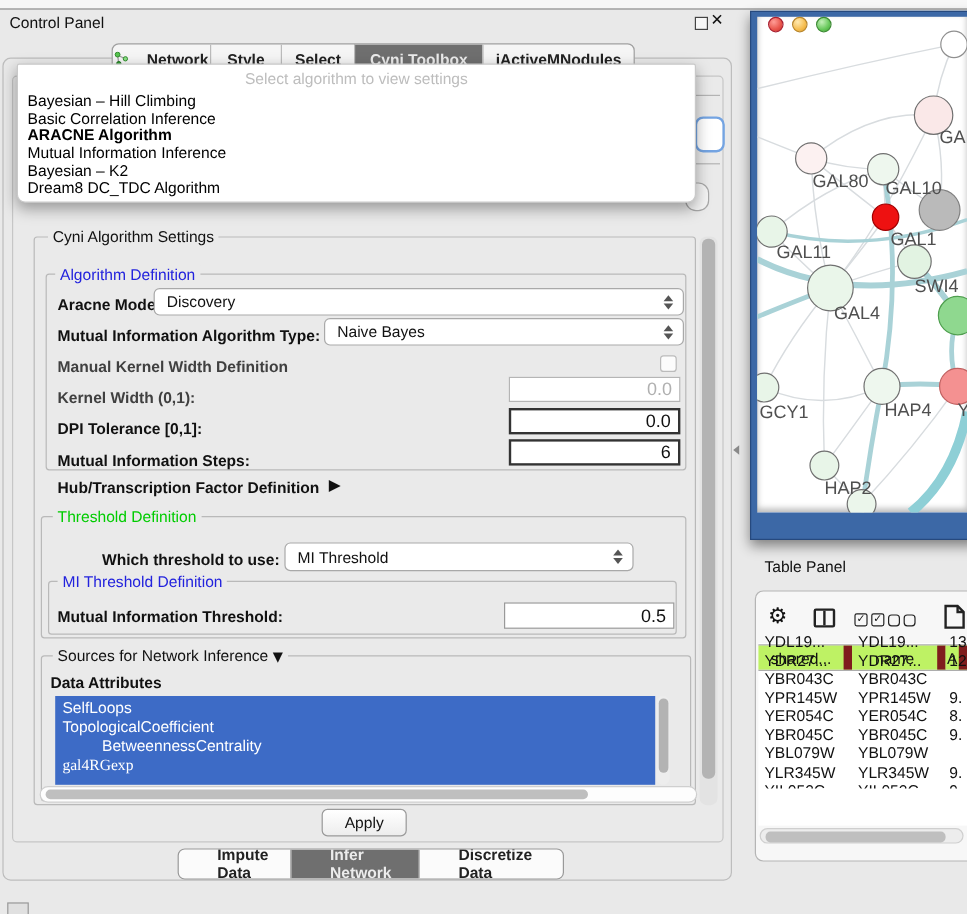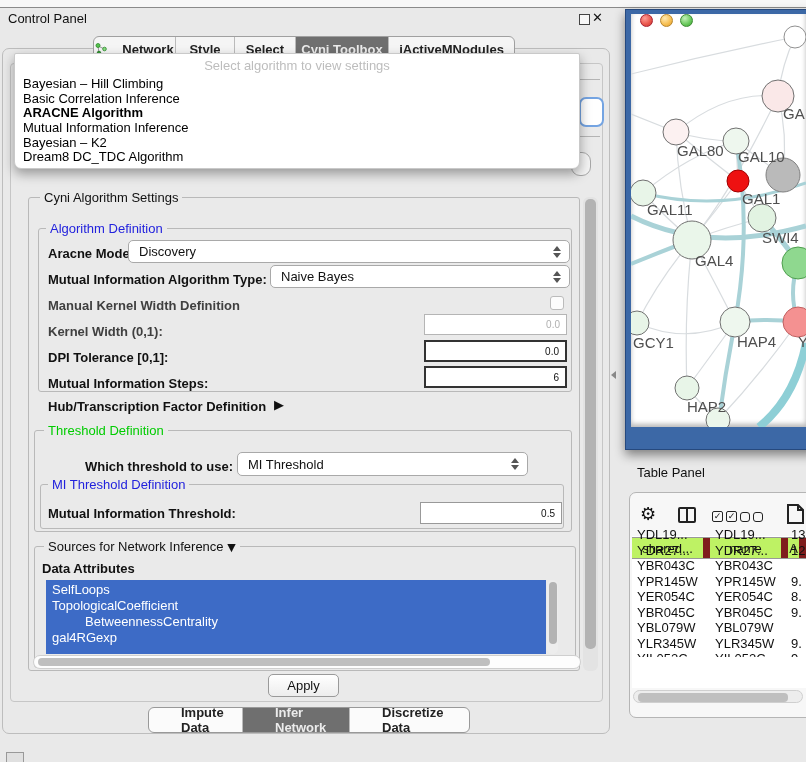--- a/index.html
+++ b/index.html
@@ -45,21 +45,21 @@
   .lbl{position:absolute;font-weight:bold;font-size:13px;white-space:nowrap;}
   .lbl.dis{color:#404040;}
 
   .combo{position:absolute;background:#fff;border:1px solid #a9a9a9;border-radius:5px;box-sizing:border-box;
          display:flex;align-items:center;padding-left:10px;font-size:13px;}
   .spin{position:absolute;right:8px;top:50%;transform:translateY(-50%);display:flex;flex-direction:column;gap:2px;}
   .spin i{display:block;width:0;height:0;border-left:4px solid transparent;border-right:4px solid transparent;}
   .spin .up{border-bottom:5px solid #555;}
   .spin .dn{border-top:5px solid #555;}
 
-  .tin{position:absolute;background:#fff;box-sizing:border-box;font-size:10px;text-align:right;
+  .tin{position:absolute;background:#fff;box-sizing:border-box;font-size:15px;text-align:right;
        display:flex;align-items:center;justify-content:flex-end;padding-right:6px;}
   .tin.gray{border:1px solid #b5b5b5;color:#b0b0b0;}
   .tin.dark{border:2px solid #333;}
   .tin.lite{border:1px solid #999;}
 
   .cbx{position:absolute;width:14px;height:14px;border:1px solid #bbb;border-radius:3px;background:#fcfcfc;box-sizing:border-box;}
 
   
   .attr-list{left:46px;top:580px;width:500px;height:74px;background:#3d6bc6;overflow:hidden;}
   .attr-item{position:absolute;left:6px;height:16px;color:#fff;font-size:13px;white-space:nowrap;}
@@ -129,21 +129,21 @@
       <circle cx="4" cy="10" r="1.8" fill="#2f9e2f" stroke="#1d6f1d" stroke-width="0.8"></circle>
     </svg>
     <span>Network</span>
   </div>
   <div class="tab" style="width:59px;">
       <span>Style</span>
     </div>
   <div class="tab" style="width:61px;">
       <span>Select</span>
     </div>
-  <div class="tab sel" style="width:93px;text-decoration:underline;">
+  <div class="tab sel" style="width:107px;text-decoration:underline;">
       <span>Cyni Toolbox</span>
     </div>
   <div class="tab" style="width:126px;">
       <span>jActiveMNodules</span>
     </div>
 </div>
 
 <div class="abs sliv-line" style="left:578px;top:79px;width:22px;"></div>
 <div class="abs sliv-blue" style="left:579px;top:97px;width:21px;height:26px;"></div>
 <div class="abs sliv-line" style="left:578px;top:136px;width:22px;"></div>
@@ -221,21 +221,21 @@
 <div class="abs gtitle" style="left:44px;top:539px;">
   <span>Sources for Network Inference</span>
   <span class="icon" style="font-size:11px;">▼</span>
 </div>
 <div class="lbl" style="left:42px;top:561px;">Data Attributes</div>
 
 <div class="abs attr-list" id="attr-list">
     <div class="attr-item" style="top: 2px;">SelfLoops</div>
     <div class="attr-item" style="top: 18px;">TopologicalCoefficient</div>
     <div class="attr-item" style="top: 34px; margin-left: 33px;">BetweennessCentrality</div>
-    <div class="attr-item" style="top: 50px;">gal4RGexp</div>
+    <div class="attr-item" style="top: 50px; font-family: Liberation Serif, serif;">gal4RGexp</div>
   </div>
 <div class="abs vscroll" style="left:547px;top:580px;width:11px;height:74px;">
   <div class="vthumb" style="left:1.5px;top:2px;width:8px;height:62px;"></div>
 </div>
 <div class="abs hscroll" style="left:33px;top:655px;width:548px;height:14px;">
   <div class="hthumb" style="left:4px;top:2px;width:452px;height:8px;"></div>
 </div>
 <div class="abs vscroll" style="left:583px;top:197px;width:15px;height:474px;background:#e3e3e3;">
   <div class="vthumb" style="left:2px;top:2px;width:11px;height:450px;"></div>
 </div>

